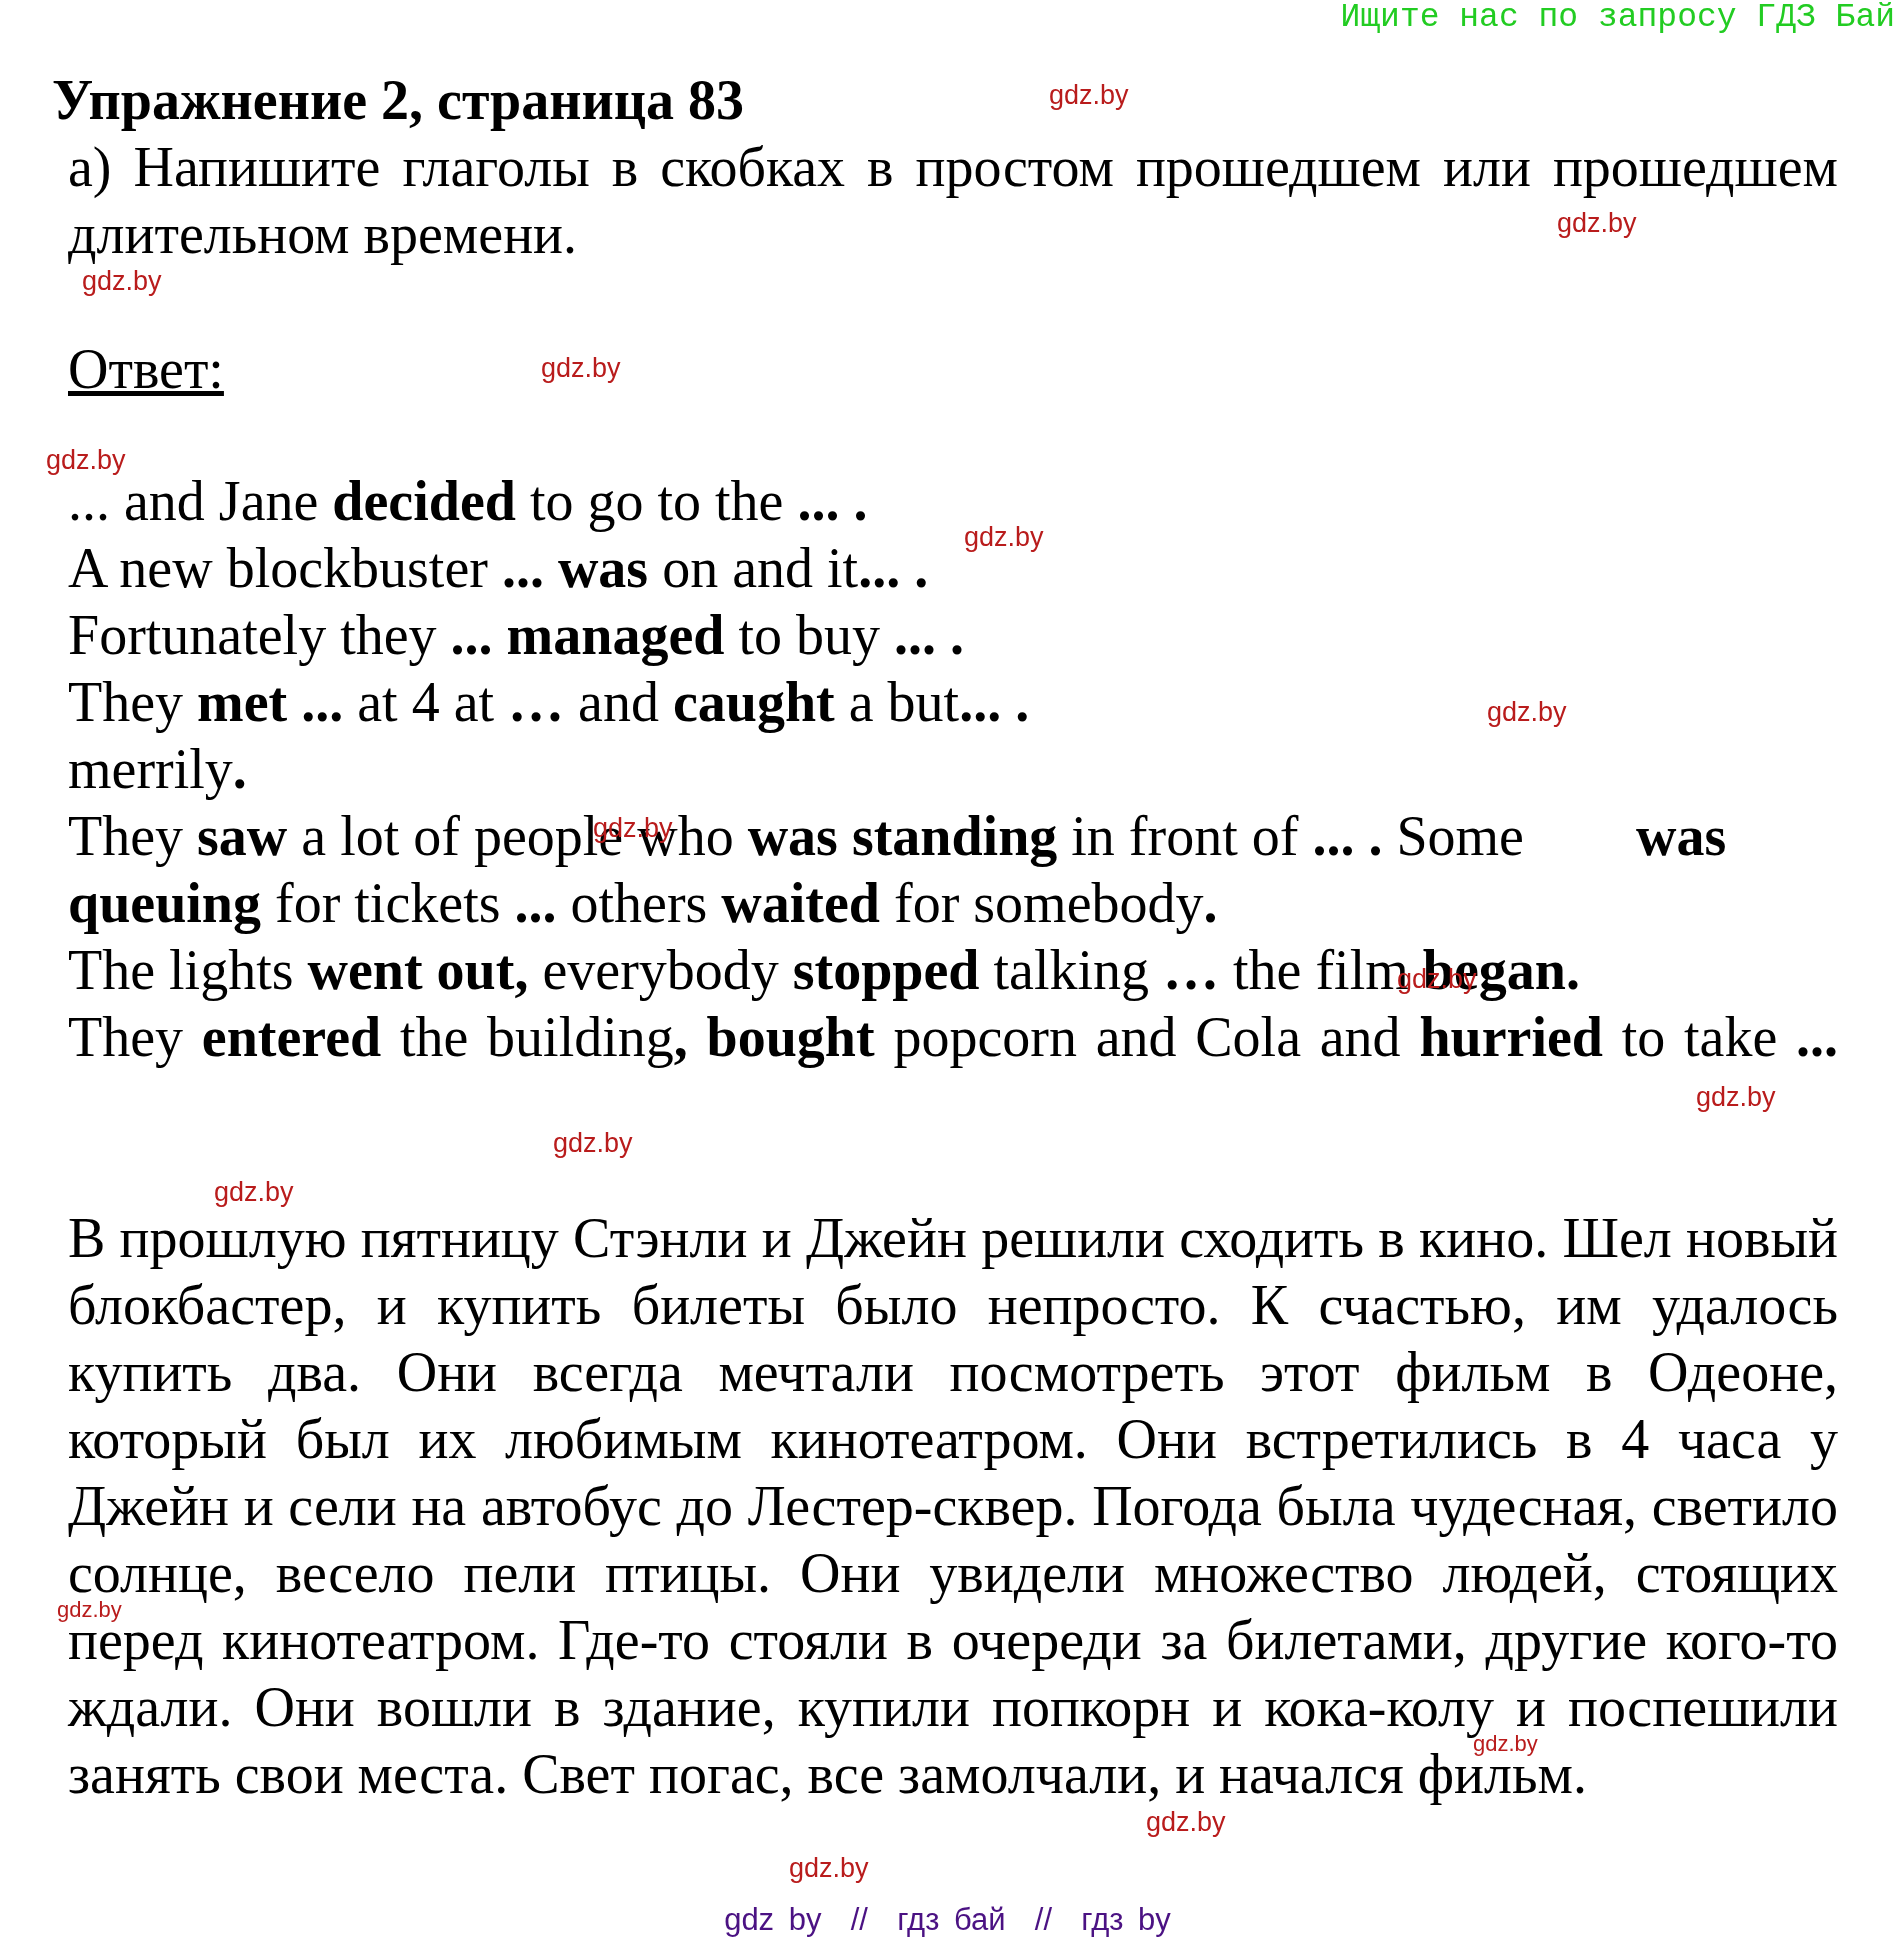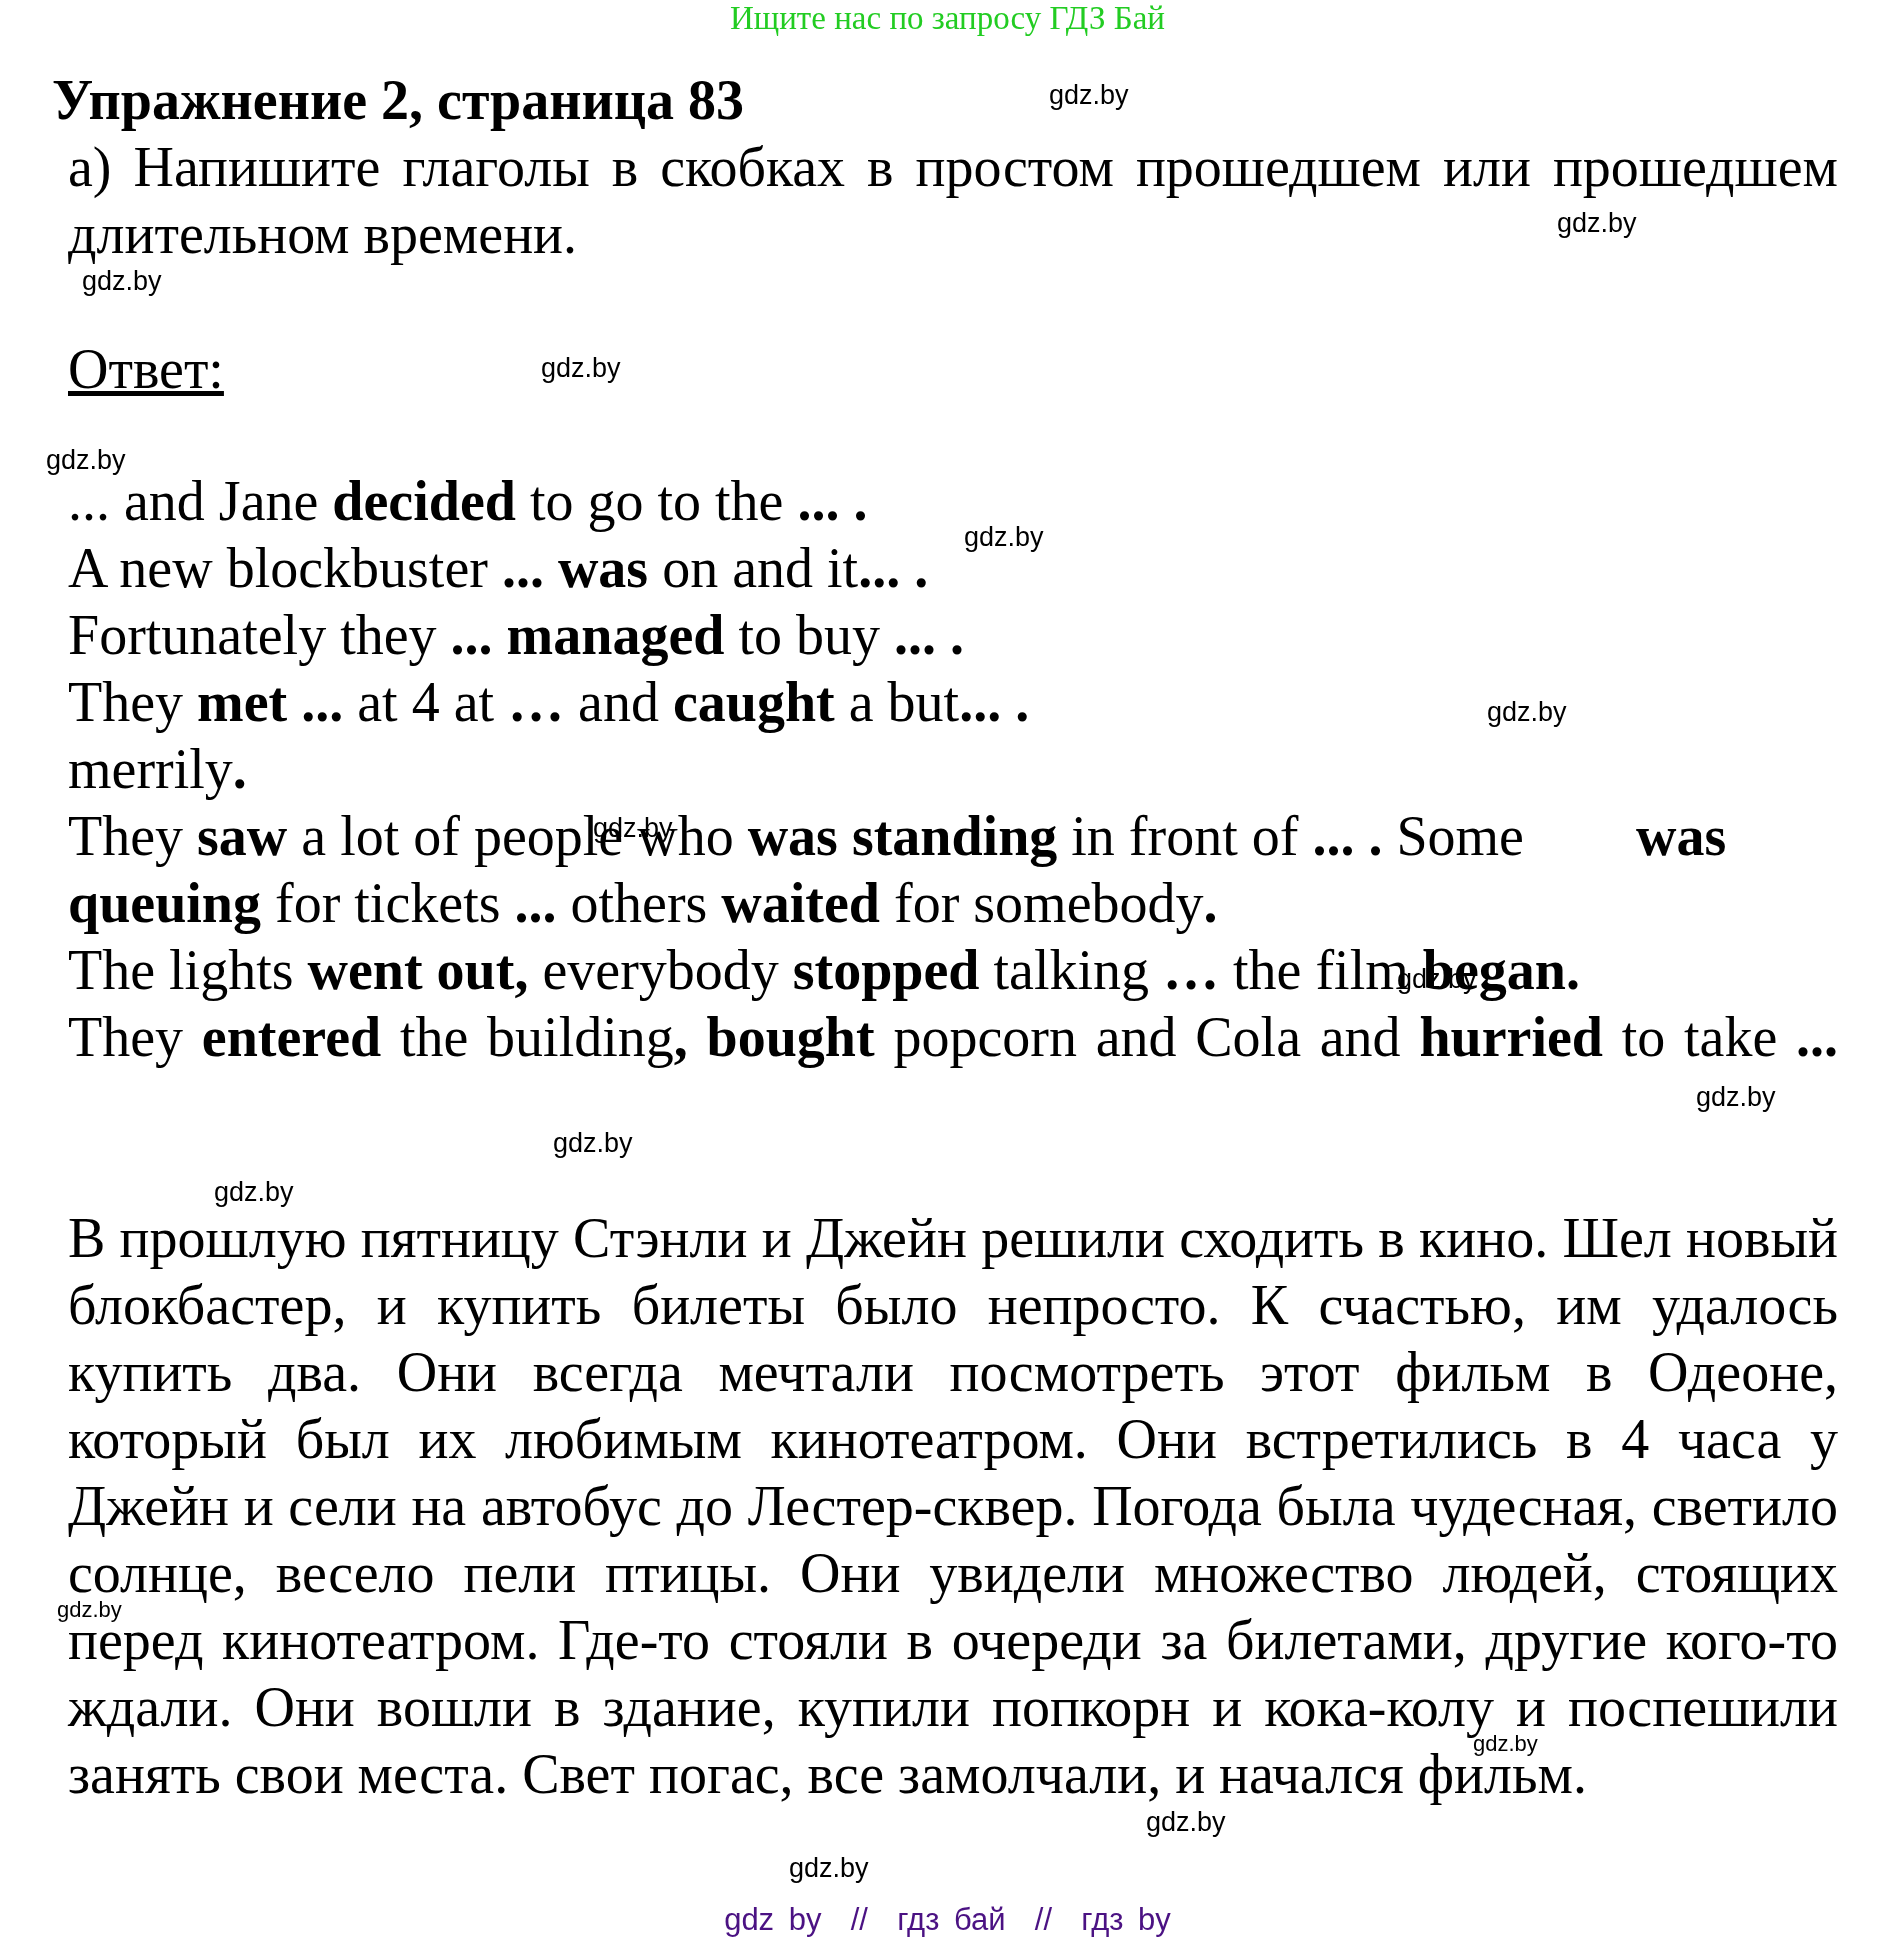--- a/index.html
+++ b/index.html
@@ -1,23 +1,23 @@
 <!DOCTYPE html>
 <html><head>
 <meta charset="utf-8">
 <style>
   html, body { margin: 0; padding: 0; background: #ffffff; }
   body { width: 1895px; height: 1944px; position: relative; overflow: hidden;
          font-family: "Liberation Serif", "DejaVu Serif", serif; color: #000; }
   .abs { position: absolute; }
-  .top-banner { left: 0; right: 0; top: 0; text-align: center; font-family: Liberation Serif, serif;
+  .top-banner { left: 0; right: 0; top: 0; text-align: right; font-family: Liberation Mono, monospace;
                 font-size: 33px; line-height: 36px; color: #22cc22; }
   .bottom-banner { left: 0; right: 0; top: 1900px; text-align: center; font-family: "Liberation Sans", "DejaVu Sans", sans-serif;
                    font-size: 31px; line-height: 40px; color: #4b1283; word-spacing: 6px; }
-  .wm { font-family: "Liberation Sans", "DejaVu Sans", sans-serif; font-size: 27px; line-height: 30px; color: #000000; white-space: nowrap; }
+  .wm { font-family: "Liberation Sans", "DejaVu Sans", sans-serif; font-size: 27px; line-height: 30px; color: #b91c1c; white-space: nowrap; }
   .wm-small { font-size: 22px; line-height: 24px; }
   .title { left: 52px; top: 68px; font-size: 56px; line-height: 64px; font-weight: bold; white-space: nowrap; }
   .task { left: 68px; top: 134px; width: 1770px; font-size: 56px; line-height: 67px; }
   .answer-label { left: 68px; top: 336px; font-size: 56px; line-height: 67px; text-decoration: underline; }
   .en-block { left: 68px; top: 468px; width: 1770px; font-size: 56px; line-height: 67px; }
   .en-line { white-space: nowrap; }
   .en-line.justify { text-align: justify; text-align-last: justify; white-space: normal; }
   .en-line b { font-weight: bold; }
   .ru-block { left: 68px; top: 1205px; width: 1770px; font-size: 56px; line-height: 67px; text-align: justify; }
 </style>

